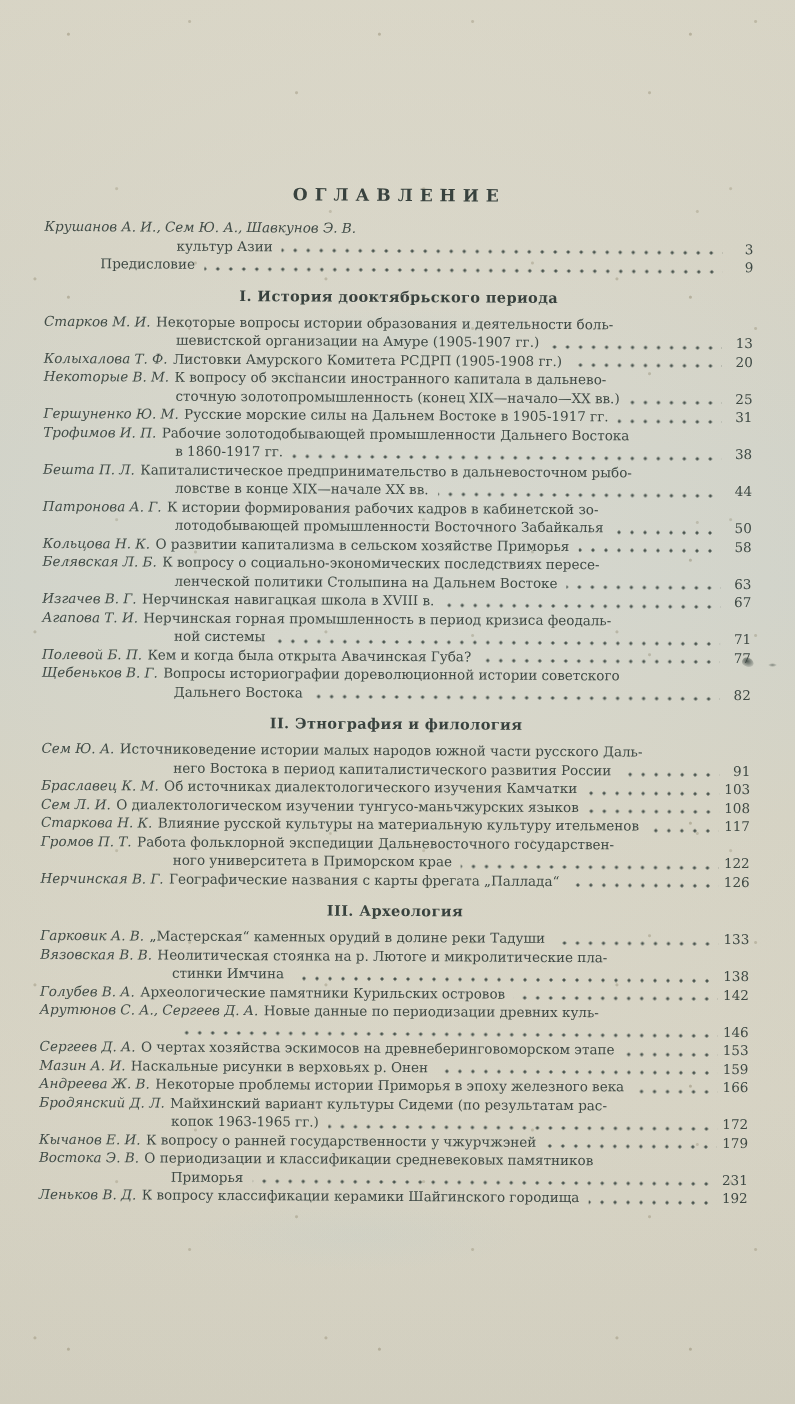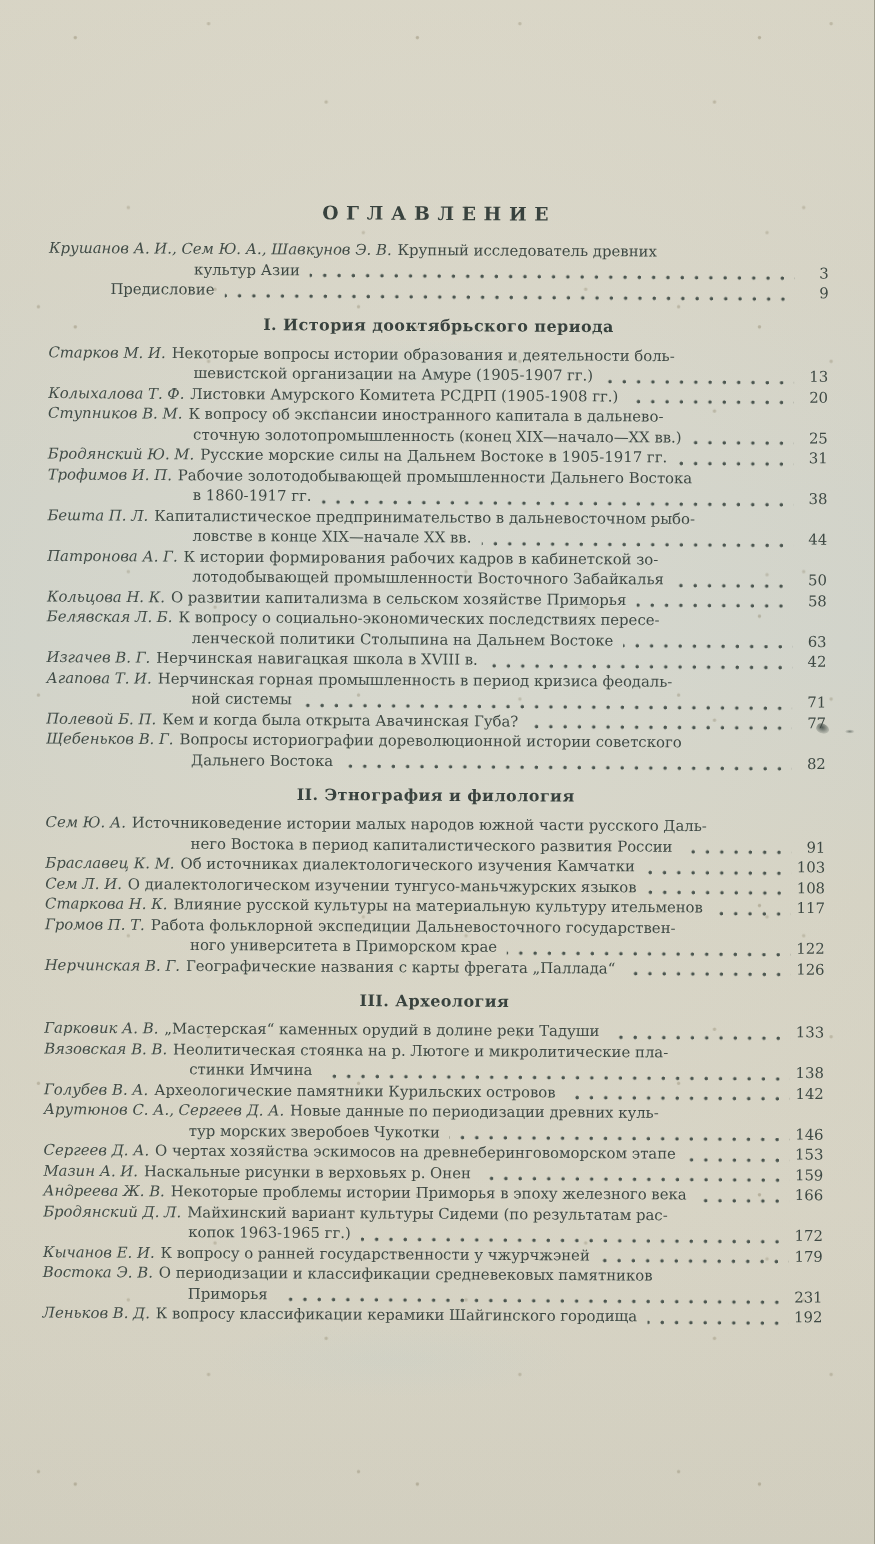--- a/index.html
+++ b/index.html
@@ -101,21 +101,20 @@
 </head>
 <body>
 
 <div class="sheet">
   <div class="content">
     <h1 class="toc-title">ОГЛАВЛЕНИЕ</h1>
     <div id="pre-entries">
         <div class="entry">
           <div class="line">
             <span class="author">Крушанов А. И., Сем Ю. А., Шавкунов Э. В.</span>
-            <span class="ttext">Крупный исследователь древних</span>
           </div>
           <div class="line cont">
             <span class="ttext">культур Азии</span>
             <span class="leader"></span>
             <span class="pagenum">3</span>
           </div>
         </div>
         <div class="entry indent">
           <div class="line">
             <span class="ttext">Предисловие</span>
@@ -141,32 +140,32 @@
           <div class="entry">
             <div class="line">
               <span class="author">Колыхалова Т. Ф.</span>
               <span class="ttext">Листовки Амурского Комитета РСДРП (1905-1908 гг.)</span>
               <span class="leader"></span>
               <span class="pagenum">20</span>
             </div>
           </div>
           <div class="entry">
             <div class="line">
-              <span class="author">Ступников В. М.</span>
+              <span class="author">Некоторые В. М.</span>
               <span class="ttext">К вопросу об экспансии иностранного капитала в дальнево-</span>
             </div>
             <div class="line cont">
               <span class="ttext">сточную золотопромышленность (конец XIX—начало—XX вв.)</span>
               <span class="leader"></span>
               <span class="pagenum">25</span>
             </div>
           </div>
           <div class="entry">
             <div class="line">
-              <span class="author">Бродянский Ю. М.</span>
+              <span class="author">Гершуненко Ю. М.</span>
               <span class="ttext">Русские морские силы на Дальнем Востоке в 1905-1917 гг.</span>
               <span class="leader"></span>
               <span class="pagenum">31</span>
             </div>
           </div>
           <div class="entry">
             <div class="line">
               <span class="author">Трофимов И. П.</span>
               <span class="ttext">Рабочие золотодобывающей промышленности Дальнего Востока</span>
             </div>
@@ -215,21 +214,21 @@
               <span class="ttext">ленческой политики Столыпина на Дальнем Востоке</span>
               <span class="leader"></span>
               <span class="pagenum">63</span>
             </div>
           </div>
           <div class="entry">
             <div class="line">
               <span class="author">Изгачев В. Г.</span>
               <span class="ttext">Нерчинская навигацкая школа в XVIII в.</span>
               <span class="leader"></span>
-              <span class="pagenum">42</span>
+              <span class="pagenum">67</span>
             </div>
           </div>
           <div class="entry">
             <div class="line">
               <span class="author">Агапова Т. И.</span>
               <span class="ttext">Нерчинская горная промышленность в период кризиса феодаль-</span>
             </div>
             <div class="line cont">
               <span class="ttext">ной системы</span>
               <span class="leader"></span>
@@ -341,21 +340,20 @@
               <span class="leader"></span>
               <span class="pagenum">142</span>
             </div>
           </div>
           <div class="entry">
             <div class="line">
               <span class="author">Арутюнов С. А., Сергеев Д. А.</span>
               <span class="ttext">Новые данные по периодизации древних куль-</span>
             </div>
             <div class="line cont">
-              <span class="ttext">тур морских зверобоев Чукотки</span>
               <span class="leader"></span>
               <span class="pagenum">146</span>
             </div>
           </div>
           <div class="entry">
             <div class="line">
               <span class="author">Сергеев Д. А.</span>
               <span class="ttext">О чертах хозяйства эскимосов на древнеберинговоморском этапе</span>
               <span class="leader"></span>
               <span class="pagenum">153</span>

